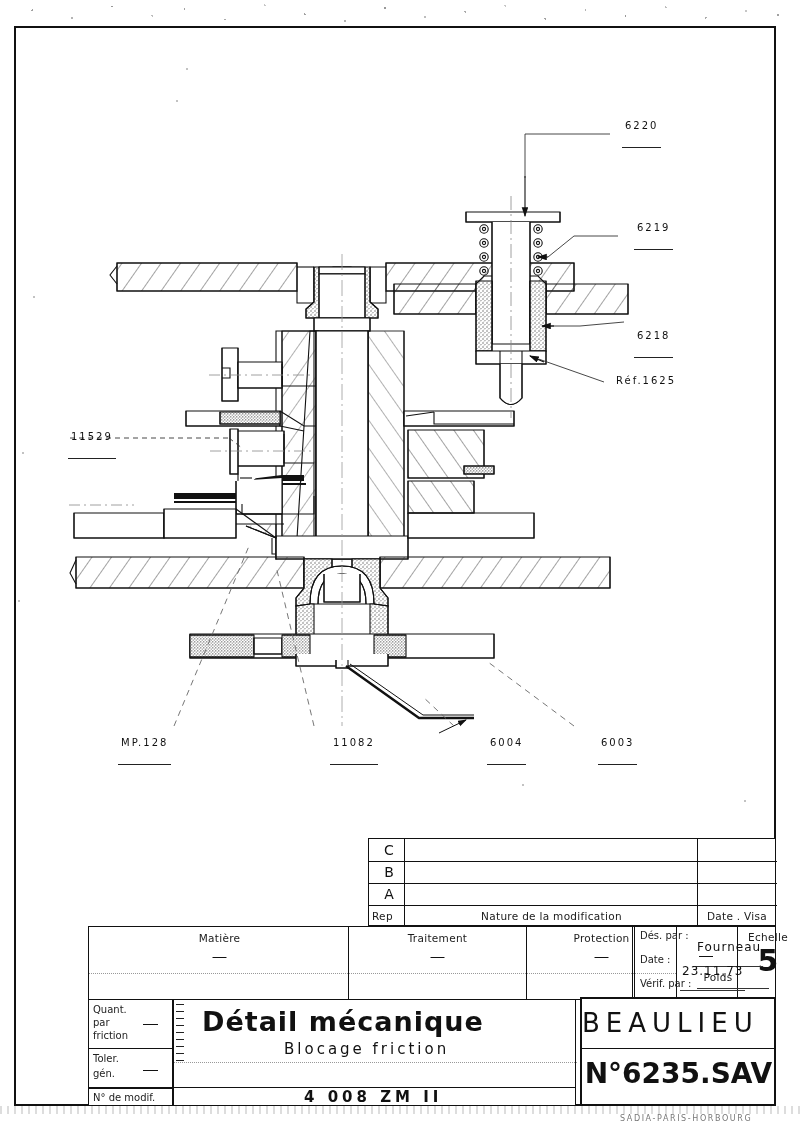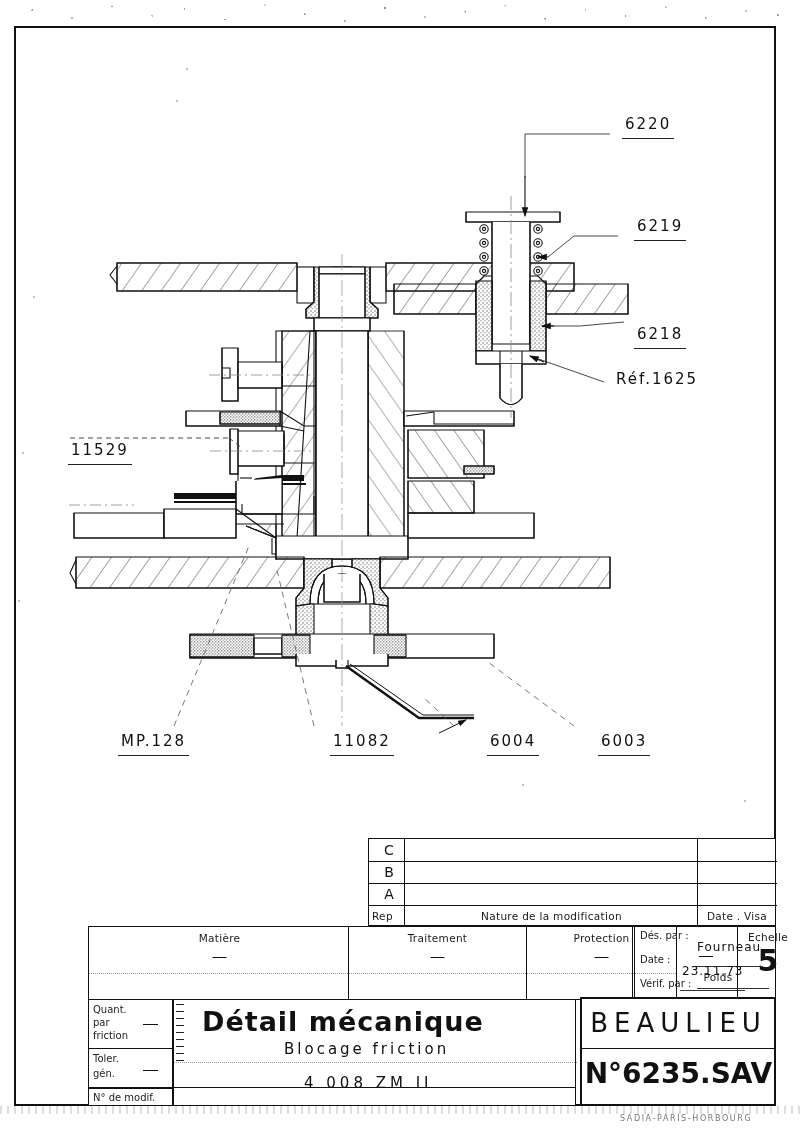--- a/index.html
+++ b/index.html
@@ -46,22 +46,22 @@
 
   
   .sheet-border{
     position:absolute;left:14px;top:26px;width:762px;height:1080px;
     border:2px solid #111;
     box-sizing:border-box;
   }
   .lbl{position:absolute;white-space:nowrap;}
   .lbl .txt{
     font-family:"DejaVu Sans", sans-serif;
-    font-size:15px;letter-spacing:2px;
-    border-bottom:1px solid #222;padding:0 3px 5px 3px;display:inline-block;text-align:center;
+    font-size:10px;letter-spacing:2px;
+    border-bottom:1px solid #222;padding:0 3px 16px 3px;display:inline-block;text-align:center;
   }
 
   
   #drawing{position:absolute;left:14px;top:26px;width:762px;height:790px;}
 
   
   .tb{position:absolute;box-sizing:border-box;border:1px solid #111;background:#fff;}
   .tb-cell{position:absolute;box-sizing:border-box;}
   .tb-h{
     font-family:"DejaVu Sans", sans-serif;
@@ -368,21 +368,21 @@
   </div>
   <div class="lbl" style="left:634px;top:217px;">
     <span class="txt">6219</span>
   </div>
   <div class="lbl" style="left:634px;top:325px;">
     <span class="txt">6218</span>
   </div>
   <div class="lbl" style="left:613px;top:370px;">
     <span class="txt" style="border-bottom:none;">Réf.1625</span>
   </div>
-  <div class="lbl" style="left:68px;top:426px;margin-top:15px;">
+  <div class="lbl" style="left:68px;top:426px;">
     <span class="txt">11529</span>
   </div>
   <div class="lbl" style="left:118px;top:732px;">
     <span class="txt">MP.128</span>
   </div>
   <div class="lbl" style="left:330px;top:732px;">
     <span class="txt">11082</span>
   </div>
   <div class="lbl" style="left:487px;top:732px;">
     <span class="txt">6004</span>
@@ -458,29 +458,29 @@
     <div class="smalllbl" style="position:absolute;left:4px;top:68px;">gén.</div>
     <div style="position:absolute;left:54px;top:60px;font-size:15px;">—</div>
 
     <div class="smalllbl" style="position:absolute;left:4px;top:92px;">N° de modif.</div>
   </div>
 
   <div class="tb" style="left:173px;top:999px;width:403px;height:107px;border-left:1px solid #111;">
     <div class="hline-dot" style="left:0;top:62px;width:403px;"></div>
     <div class="bigname" style="position:absolute;left:28px;top:6px;">Détail mécanique</div>
     <div class="subname" style="position:absolute;left:110px;top:40px;">Blocage friction</div>
-    <div class="code" style="position:absolute;left:130px;top:74px;">4 008 ZM II</div>
+    <div class="code" style="position:absolute;left:130px;top:88px;font-weight:bold;">4 008 ZM II</div>
 
     <div style="position:absolute;left:2px;top:4px;width:8px;height:58px;
                 background:repeating-linear-gradient(180deg,#222 0 1px,transparent 1px 7px);"></div>
   </div>
 
   <div class="tb" style="left:580px;top:997px;width:196px;height:109px;border:2px solid #111;">
     <div class="hline" style="left:0;top:49px;width:193px;"></div>
-    <div class="brand" style="position:absolute;left:0;top:9px;width:193px;text-align:center;">BEAULIEU</div>
+    <div class="brand" style="position:absolute;left:0;top:9px;width:193px;">BEAULIEU</div>
     <div class="drawno" style="position:absolute;left:0;top:58px;width:193px;text-align:center;">N°6235.SAV</div>
   </div>
 
   <div class="hline" style="left:88px;top:1087px;width:488px;"></div>
 
   <div class="footer-txt" style="left:620px;top:1114px;">SADIA-PARIS-HORBOURG</div>
 
   <div class="speck" style="left:33px;top:296px;width:2px;height:2px;"></div>
   <div class="speck" style="left:22px;top:452px;width:2px;height:2px;"></div>
   <div class="speck" style="left:18px;top:600px;width:2px;height:2px;"></div>

